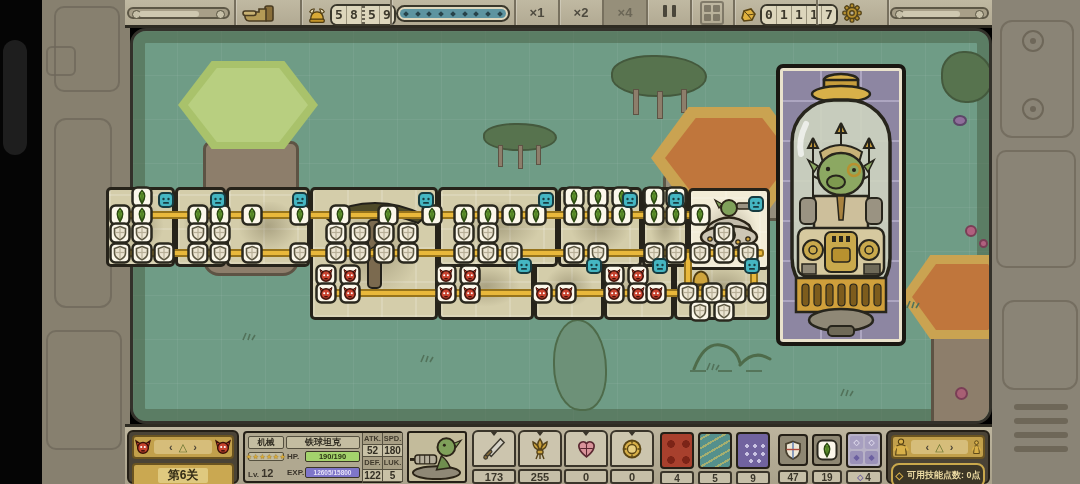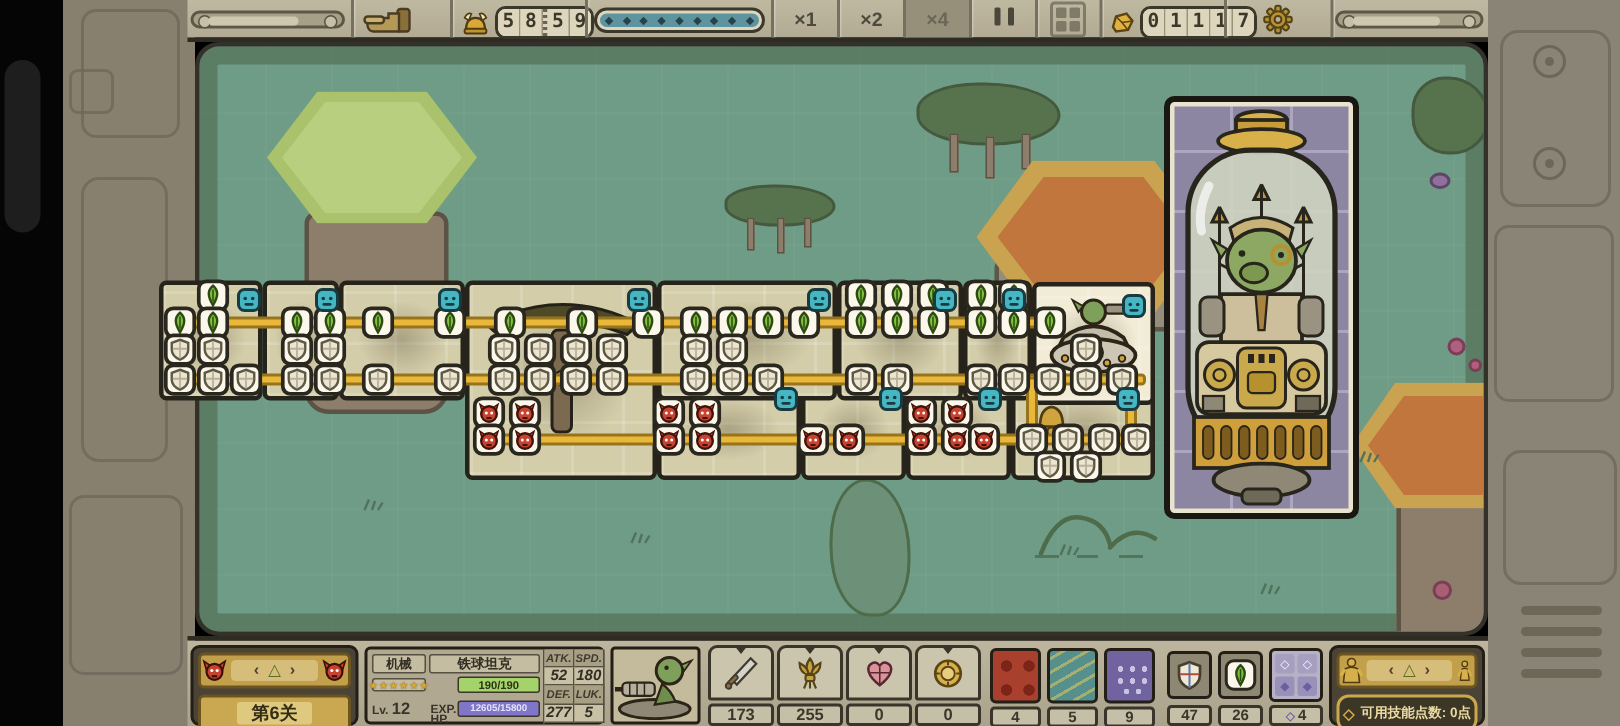--- a/index.html
+++ b/index.html
@@ -78,21 +78,21 @@
   .banner .inner{background:#dfc97f;border-radius:2px;padding:0 10px;font-weight:700;font-size:12px;color:#342c16;line-height:15px;}
   .statbox{background:#c4bda1;border:1.5px solid #55503f;border-radius:2px;color:#322e23;
            display:flex;align-items:center;justify-content:center;}
   .statpanel{background:#b0a890;border:2.5px solid #241f16;border-radius:4px;}
   .hpbar{background:#a4d36c;border:1.5px solid #3c3627;border-radius:2px;
          font:700 7.5px/9px "Liberation Sans",sans-serif;color:#2c3413;text-align:center;}
   .expbar{background:#7f76c9;border:1.5px solid #3c3627;border-radius:2px;
          font:700 6.5px/9px "Liberation Sans",sans-serif;color:#e6e2f8;text-align:center;}
   .sgrid{display:grid;grid-template-columns:1fr 1fr;grid-auto-rows:12.2px;border-left:1.5px solid #55503f;}
   .sgrid div{border-bottom:1px solid #55503f;border-right:1px solid #55503f;display:flex;
-             align-items:center;justify-content:center;font-style:italic;}
+             align-items:center;justify-content:center;}
   .shead{background:#a89f85;font:700 7.5px "Liberation Sans",sans-serif;color:#403a2c;}
   .sval{background:#c8c1a6;font:700 10px "Liberation Sans",sans-serif;color:#322e23;}
   .tab{background:#ccc5ae;border:2px solid #3a352a;border-radius:6px 6px 2px 2px;display:flex;
        align-items:center;justify-content:center;}
   .tab::after{content:"";position:absolute;top:-1px;left:50%;margin-left:-4px;border-left:4px solid transparent;
        border-right:4px solid transparent;border-top:5px solid #3a352a;}
   .ccell{background:#c6bfa8;border:2px solid #3a352a;border-radius:3px;display:flex;align-items:center;
          justify-content:center;font-weight:700;font-size:11px;color:#3b372b;}
   .deck{border:2.5px solid #241f16;border-radius:4px;}
   .slot{background:#8e8773;border:2px solid #241f16;border-radius:4px;display:flex;align-items:center;justify-content:center;}
@@ -970,36 +970,36 @@
       </div>
       <div class="banner" style="height:21px;margin-top:4px;">
         <span class="inner">第6关</span>
       </div>
     </div>
 
     <div class="abs statpanel" style="left:118px;top:4px;width:160px;height:52px;">
       <div class="abs statbox" style="left:3px;top:3px;width:36px;height:13px;font:700 8.5px 'Liberation Sans',sans-serif;">机械</div>
       <div class="abs statbox" style="left:41px;top:3px;width:74px;height:13px;font:700 9px 'Liberation Sans',sans-serif;">铁球坦克</div>
       <div class="abs statbox stars" style="left:3px;top:19px;width:36px;height:9px;">★★★★★★</div>
-      <div class="abs" style="left:42px;top:19px;font:700 8px 'Liberation Sans',sans-serif;color:#3a342a;margin-top:23px;">HP.</div>
+      <div class="abs" style="left:42px;top:19px;font:700 8px 'Liberation Sans',sans-serif;color:#3a342a;">HP.</div>
       <div class="abs hpbar" style="left:60px;top:18px;width:55px;height:11px;">190/190</div>
       <div class="abs" style="left:3px;top:34px;font:700 8px 'Liberation Sans',sans-serif;color:#3a342a;">
         <span>Lv.</span>
         <span style="font-size:11px;">12</span>
       </div>
       <div class="abs" style="left:42px;top:35px;font:700 8px 'Liberation Sans',sans-serif;color:#3a342a;">EXP.</div>
       <div class="abs expbar" style="left:60px;top:34px;width:55px;height:11px;">12605/15800</div>
       <div class="abs sgrid" style="left:117px;top:0;width:41px;height:50px;">
         <div class="shead">ATK.</div>
         <div class="shead">SPD.</div>
         <div class="sval">52</div>
         <div class="sval">180</div>
         <div class="shead">DEF.</div>
         <div class="shead">LUK.</div>
-        <div class="sval">277</div>
+        <div class="sval">122</div>
         <div class="sval">5</div>
       </div>
     </div>
 
     <div class="abs" style="left:282px;top:4px;width:60px;height:52px;background:#c3bb9b;border:2.5px solid #241f16;border-radius:3px;">
       <svg width="55" height="47" viewBox="0 0 56 47">
         <ellipse cx="28" cy="40" rx="24" ry="6.5" fill="#8f8876" stroke="#2b2417" stroke-width="2"></ellipse>
         <circle cx="38" cy="14" r="9" fill="#7fa05a" stroke="#2b2417" stroke-width="2"></circle>
         <path d="M46 10 l7 -3 -5 7 z" fill="#7fa05a" stroke="#2b2417" stroke-width="1.2"></path>
         <path d="M33 23 q6 4 9 12 l-14 2 z" fill="#6f8e4e" stroke="#2b2417" stroke-width="1.5"></path>
@@ -1066,21 +1066,21 @@
       </svg>
     </div>
     <div class="abs ccell" style="left:653px;top:43px;width:30px;height:14px;font-size:10px;">47</div>
     <div class="abs slot" style="left:687px;top:7px;width:30px;height:32px;">
       <svg width="22" height="22" viewBox="0 0 22 22">
         <rect x="1.5" y="1.5" width="19" height="19" rx="5" fill="#fbf7ea" stroke="#2a281e" stroke-width="2"></rect>
         <path d="M11 4.5 C14.5 7.5 15 11 11 17.5 C7 11 7.5 7.5 11 4.5 Z" fill="#7fc13d" stroke="#2c4a12" stroke-width="1.6"></path>
         <line x1="11" y1="7" x2="11" y2="15" stroke="#2c4a12" stroke-width="1"></line>
       </svg>
     </div>
-    <div class="abs ccell" style="left:687px;top:43px;width:30px;height:14px;font-size:10px;">26</div>
+    <div class="abs ccell" style="left:687px;top:43px;width:30px;height:14px;font-size:10px;">19</div>
     <div class="abs" style="left:721px;top:5px;width:36px;height:36px;border:2px solid #241f16;border-radius:4px;background:#b7b1c6;display:grid;grid-template-columns:1fr 1fr;gap:2px;padding:2px;box-sizing:border-box;">
       <span style="background:#a79fc0;border-radius:2px;color:#f2eefc;font-size:8px;display:flex;align-items:center;justify-content:center;">◇</span>
       <span style="background:#a79fc0;border-radius:2px;color:#f2eefc;font-size:8px;display:flex;align-items:center;justify-content:center;">◇</span>
       <span style="background:#9a91b8;border-radius:2px;color:#6b5fa0;font-size:8px;display:flex;align-items:center;justify-content:center;">◆</span>
       <span style="background:#9a91b8;border-radius:2px;color:#6b5fa0;font-size:8px;display:flex;align-items:center;justify-content:center;">◆</span>
     </div>
     <div class="abs ccell" style="left:721px;top:43px;width:36px;height:14px;font-size:10px;gap:2px;">
       <span style="color:#71639f;font-size:8px;">◇</span>
       <span>4</span>
     </div>

